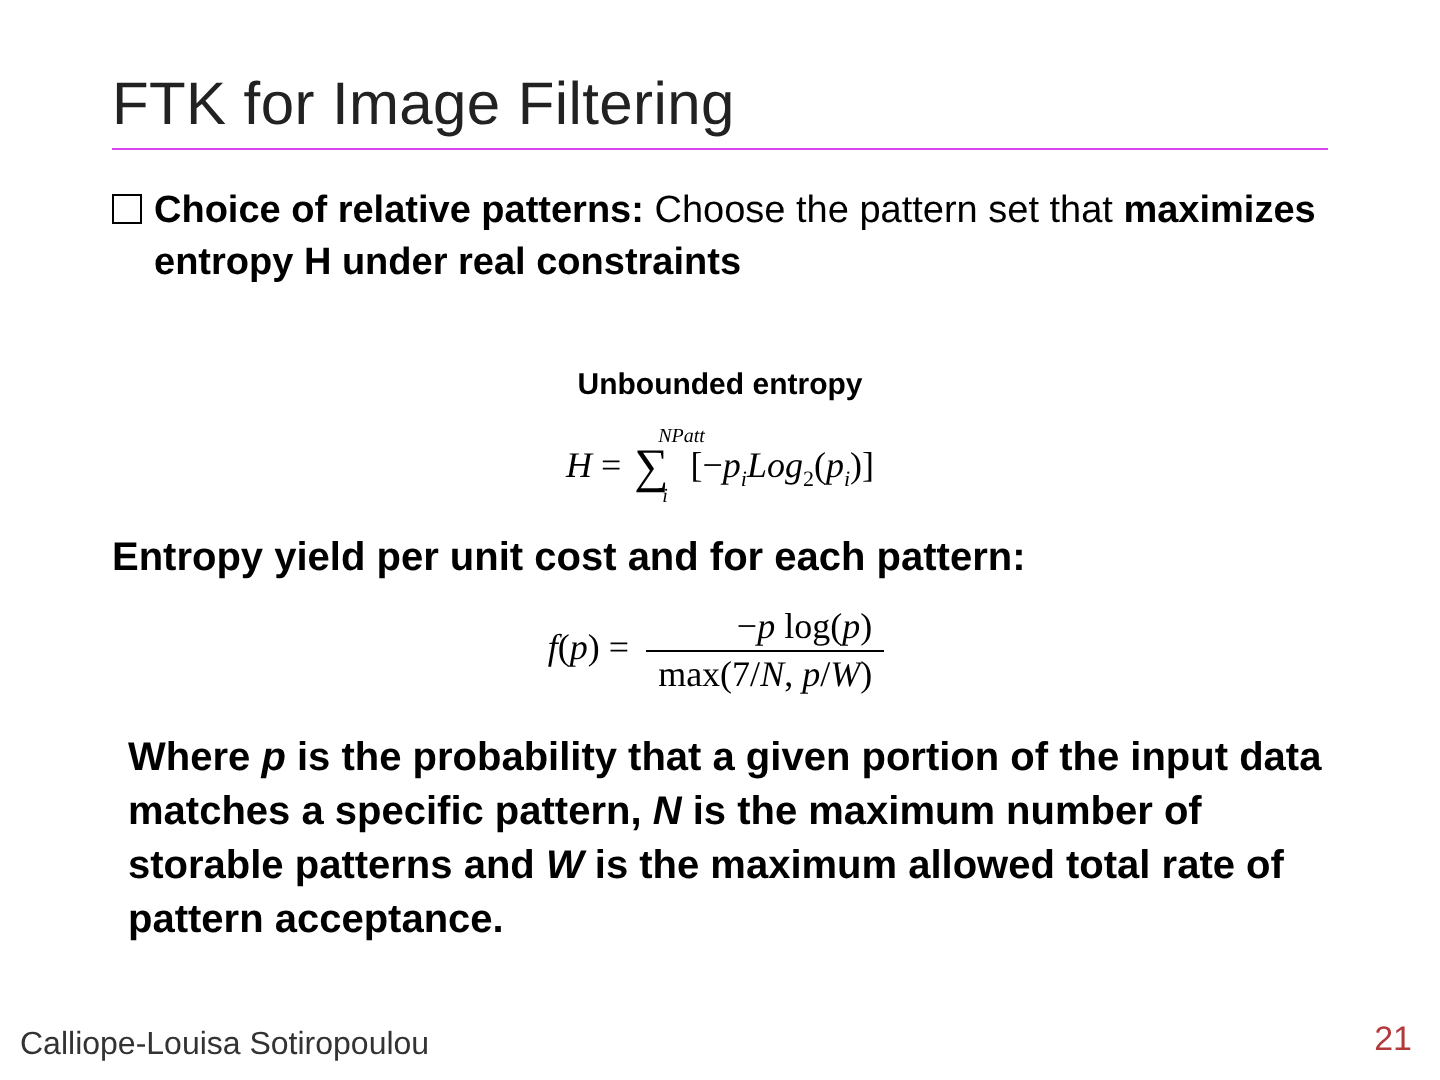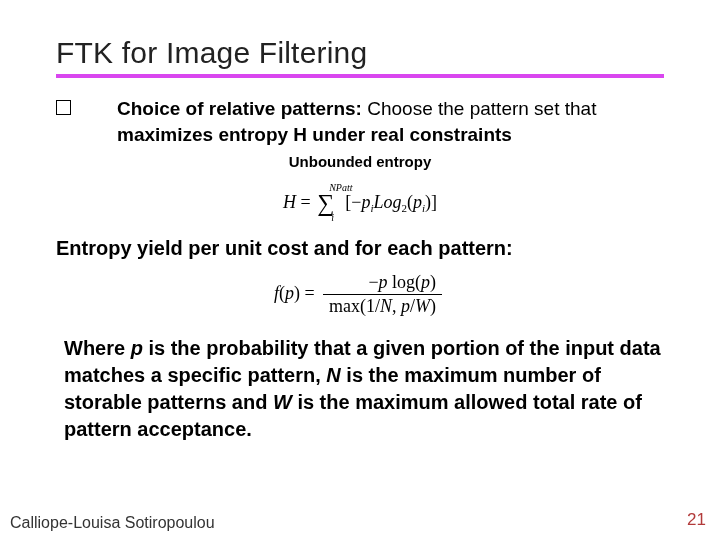--- a/index.html
+++ b/index.html
@@ -18,29 +18,28 @@
     width: 720px;
     height: 540px;
     padding: 36px 56px 0 56px;
     position: relative;
   }
   .title {
     font-size: 30px;
     font-weight: 400;
     color: #222;
     padding-bottom: 4px;
-    border-bottom: 4px solid #d946ef;
+    border-bottom: 1px solid #d946ef;
     margin-bottom: 18px;
     letter-spacing: 0.2px;
   }
   .bullet-row {
     display: flex;
     align-items: flex-start;
-    margin-bottom: 6px;
-    gap: 40px;
+    margin-bottom: 40px;
   }
   .bullet-box {
     width: 13px;
     height: 13px;
     border: 1.5px solid #000;
     flex: 0 0 auto;
     margin-top: 4px;
     margin-right: 6px;
   }
   .bullet-text {
@@ -130,21 +129,21 @@
 
   <div class="formula">
     <span>H</span><span class="up"> = </span><span class="sumwrap"><span class="sumtop">NPatt</span><span class="bigsum">∑</span><span class="sumbot">i</span></span>&nbsp;&nbsp;<span class="up">[−</span><span>p</span><sub>i</sub><span>Log</span><sub class="up">2</sub><span class="up">(</span><span>p</span><sub>i</sub><span class="up">)]</span>
   </div>
 
   <div class="para">Entropy yield per unit cost and for each pattern:</div>
 
   <div class="formula">
     <span>f</span><span class="up">(</span><span>p</span><span class="up">) = </span><span class="frac">
       <span class="num"><span class="up">−</span><span>p</span><span> </span><span class="up">log</span><span class="up">(</span><span>p</span><span class="up">)</span></span>
-      <span class="den"><span class="up">max(1/</span><span>N</span><span class="up">, </span><span>p</span><span class="up">/</span><span>W</span><span class="up">)</span></span>
+      <span class="den"><span class="up">max(7/</span><span>N</span><span class="up">, </span><span>p</span><span class="up">/</span><span>W</span><span class="up">)</span></span>
     </span>
   </div>
 
   <div class="para indent">
     <span>Where </span><span class="ital">p</span><span> is the probability that a given portion of the input data matches a specific pattern, </span><span class="ital">N</span><span> is the maximum number of storable patterns and </span><span class="ital">W</span><span> is the maximum allowed total rate of pattern acceptance.</span>
   </div>
 
   <div class="footer-author">Calliope-Louisa Sotiropoulou</div>
   <div class="footer-page">21</div>
 

